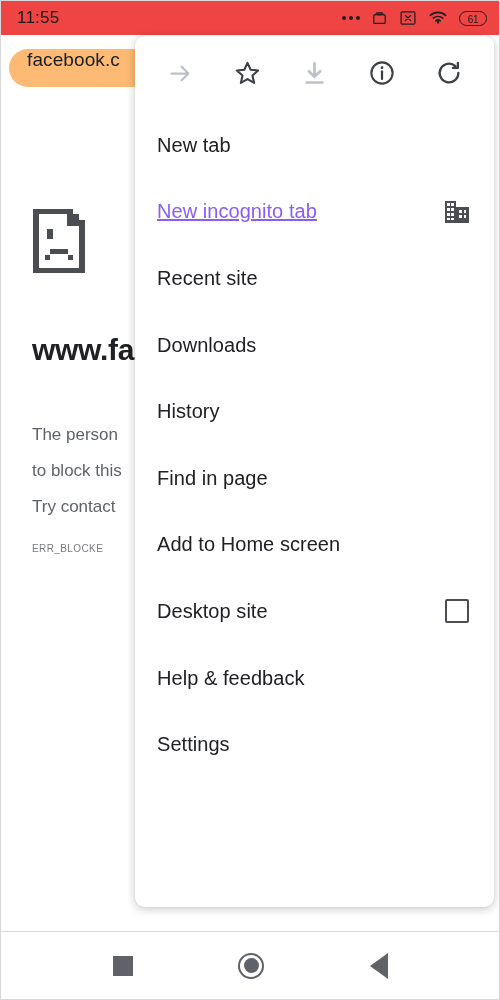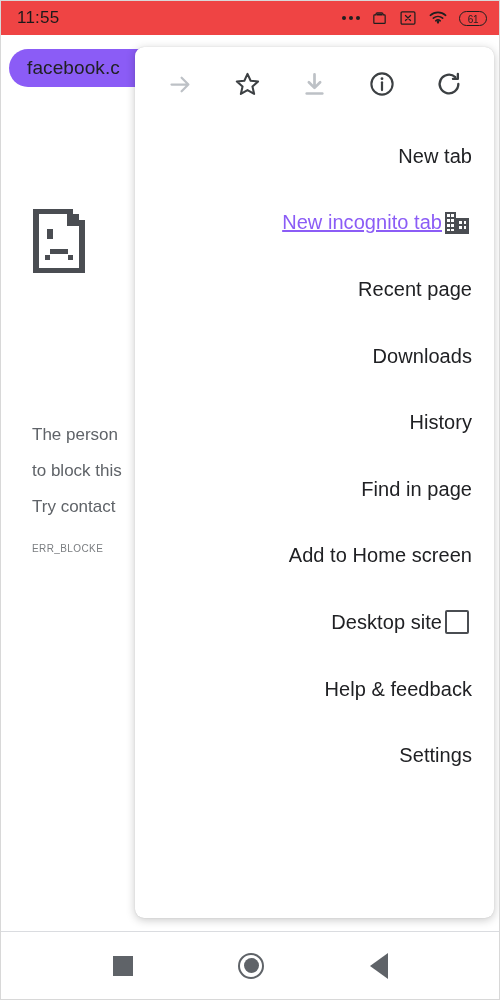--- a/index.html
+++ b/index.html
@@ -69,24 +69,23 @@
     position: absolute;
     top: 34px; left: 0;
     width: 500px; height: 62px;
     background: #ffffff;
   }
   .omnibox {
     position: absolute;
     top: 14px; left: 8px;
     height: 38px;
     width: 230px;
-    background: #8b5cf6;
+    background: #fdba74;
     border-radius: 19px;
     display: flex;
-    align-items: center;
     padding-left: 18px;
     overflow: hidden;
     white-space: nowrap;
   }
   .omnibox-text {
     font-size: 19px;
     color: #202124;
     letter-spacing: 0.1px;
   }
 
@@ -143,29 +142,28 @@
     left: 31px;
     font-size: 10px;
     color: #7a7d80;
     letter-spacing: 0.4px;
     white-space: nowrap;
   }
 
   
   .menu {
     position: absolute;
-    top: 46px;
+    top: 35px;
     left: 134px;
     width: 359px;
     height: 871px;
     background: #ffffff;
     border-radius: 9px;
     box-shadow: 0 2px 10px rgba(0,0,0,0.22), 0 0 1px rgba(0,0,0,0.18);
     overflow: hidden;
-    text-align: right;
   }
   .menu-topbar {
     display: flex;
     align-items: center;
     height: 74px;
     padding: 0 22px;
     justify-content: space-between;
   }
   .menu-icon-btn {
     width: 46px; height: 46px;
@@ -289,20 +287,21 @@
         <path d="M2 1 h17 v3 h3 v3 h3 v24 H2 Z" fill="none" stroke="#4a4d52" stroke-width="2.6"></path>
         <path d="M19 1 v6 h6" fill="none" stroke="#4a4d52" stroke-width="2.6"></path>
 
         <rect x="7.5" y="10" width="2.8" height="5" fill="#4a4d52"></rect>
 
         <rect x="9" y="20" width="9" height="2.6" fill="#4a4d52"></rect>
         <rect x="6.5" y="23" width="2.6" height="2.6" fill="#4a4d52"></rect>
         <rect x="18" y="23" width="2.6" height="2.6" fill="#4a4d52"></rect>
       </svg>
     </span>
+    <div class="err-title">www.fa</div>
     <div class="err-body">
       <div>The person</div>
       <div>to block this</div>
     </div>
     <div class="err-body2">
       <div>Try contact</div>
     </div>
     <div class="err-code">ERR_BLOCKE</div>
   </div>
 
@@ -363,21 +362,21 @@
             <rect x="15" y="10" width="2.6" height="2.8" fill="#ffffff"></rect>
             <rect x="19.6" y="10" width="2.6" height="2.8" fill="#ffffff"></rect>
             <rect x="15" y="15.2" width="2.6" height="2.8" fill="#ffffff"></rect>
             <rect x="19.6" y="15.2" width="2.6" height="2.8" fill="#ffffff"></rect>
           </svg>
         </span>
       </div>
 
 
       <div class="menu-item">
-        <span class="mi-label">Recent page</span>
+        <span class="mi-label">Recent site</span>
       </div>
 
       <div class="menu-item">
         <span class="mi-label">Downloads</span>
       </div>
 
       <div class="menu-item">
         <span class="mi-label">History</span>
       </div>
 

